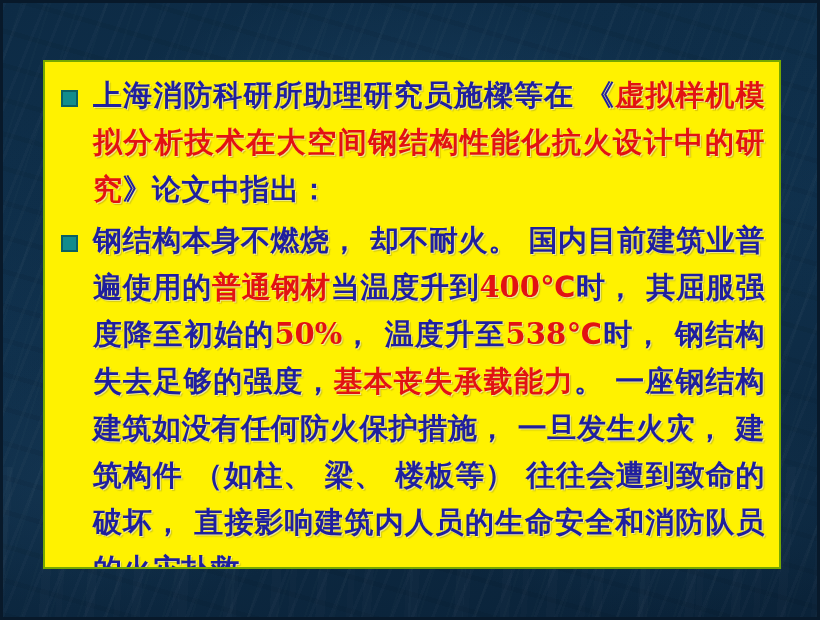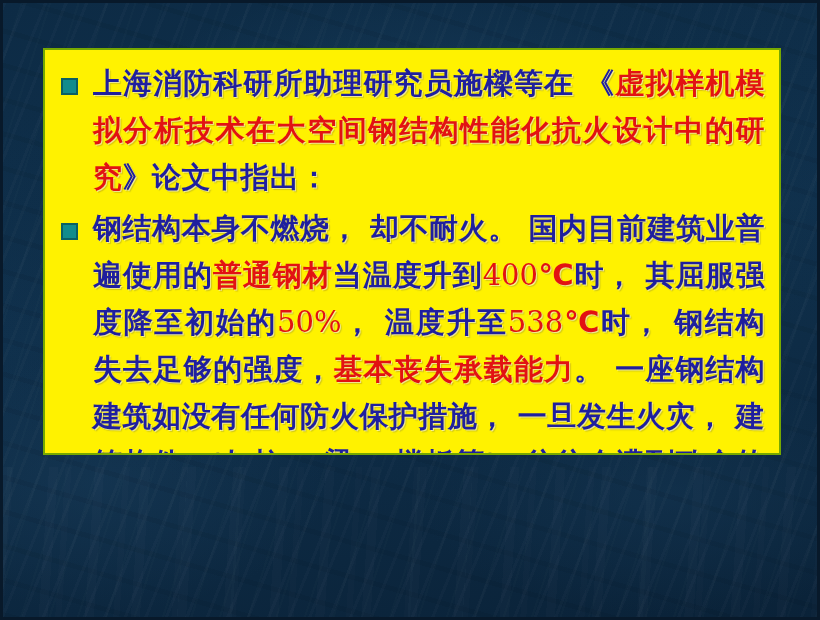--- a/index.html
+++ b/index.html
@@ -50,23 +50,23 @@
     background:
       repeating-linear-gradient(94deg, rgba(255,255,255,0.030) 0px, rgba(255,255,255,0.030) 9px, rgba(0,0,0,0) 9px, rgba(0,0,0,0) 46px),
       repeating-linear-gradient(-86deg, rgba(255,255,255,0.022) 0px, rgba(255,255,255,0.022) 6px, rgba(0,0,0,0) 6px, rgba(0,0,0,0) 58px);
     opacity: .55;
   }
 
   
   #content-panel {
     position: absolute;
     left: 40px;
-    top: 45px;
+    top: 57px;
     width: 738px;
-    height: 407px;
+    height: 509px;
     box-sizing: border-box;
     background: #FFF200;
     border: 2px solid #76A800;
     z-index: 3;
     overflow: hidden;
   }
 
   .bullets {
     padding: 10px 14px 0 10px;
   }
@@ -110,21 +110,21 @@
   
   .red {
     color: #E21212;
     text-shadow:
        1px 1px 0 rgba(255,255,255,0.55),
        2px 2px 1px rgba(130,90,20,0.28);
   }
   .num {
     color: #E21212;
     font-family: "DejaVu Serif", "Liberation Serif", serif;
-    font-weight: normal;
+    font-weight: bold;
     letter-spacing: 0;
   }
   .deg {
     color: #E21212;
     font-family: "DejaVu Sans", sans-serif;
     font-weight: bold;
   }
 </style>
 </head>
 <body>

